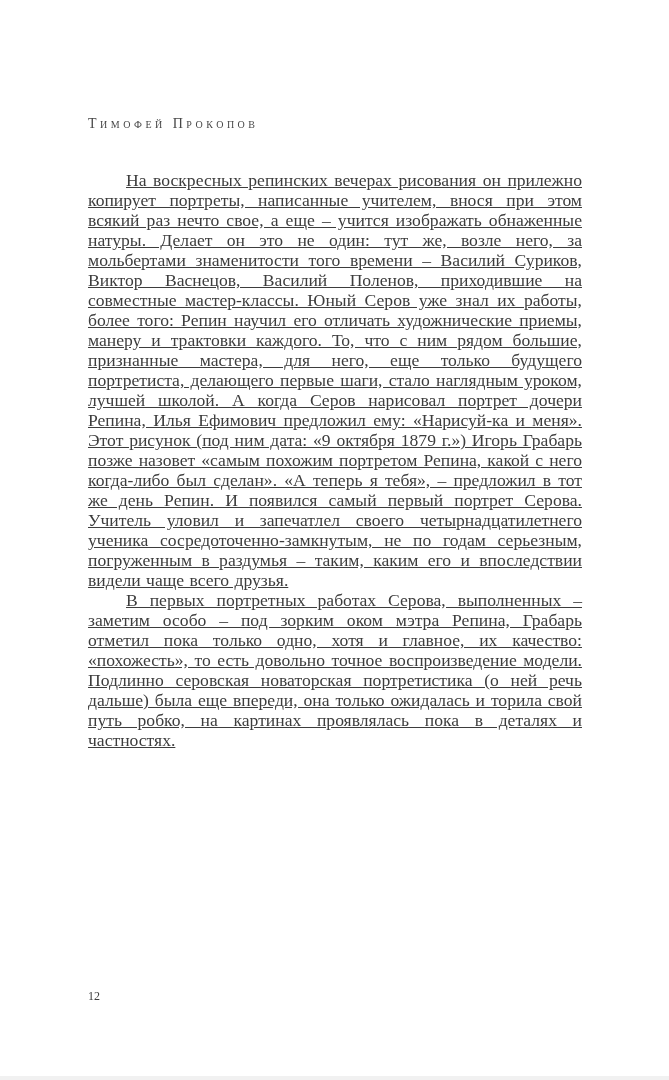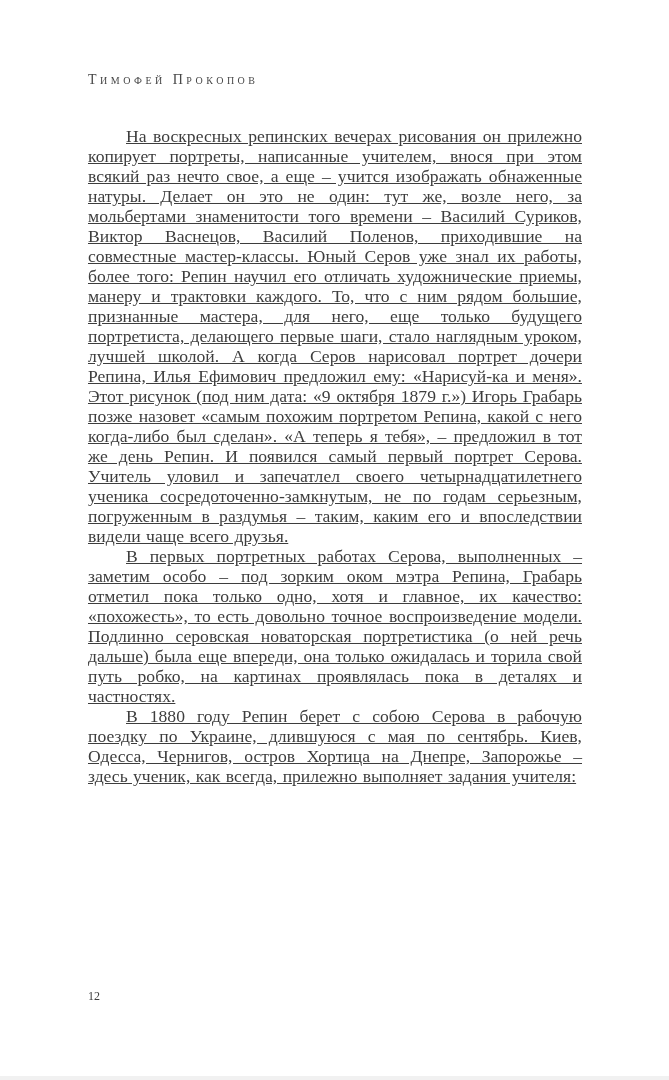--- a/index.html
+++ b/index.html
@@ -15,21 +15,21 @@
     color: #3d3d3d;
     overflow: hidden;
   }
   .page {
     position: absolute;
     top: 0; left: 0;
     width: 669px;
     height: 1080px;
     background: #ffffff;
     box-sizing: border-box;
-    padding: 72px 87px 0 88px;
+    padding: 116px 87px 0 88px;
   }
   .page::after {
     
     content: "";
     position: absolute;
     left: 0; bottom: 0;
     width: 100%;
     height: 4px;
     background: #f1f1f1;
   }
@@ -64,18 +64,17 @@
 </head>
 <body>
 
 <div class="page">
 
   <div class="running-header">Тимофей Прокопов</div>
 
   <div class="body-text">
     <p>На воскресных репинских вечерах рисования он прилежно копирует портреты, написанные учителем, внося при этом всякий раз нечто свое, а еще – учится изображать обнаженные натуры. Делает он это не один: тут же, возле него, за мольбертами знаменитости того времени – Василий Суриков, Виктор Васнецов, Василий Поленов, приходившие на совместные мастер-классы. Юный Серов уже знал их работы, более того: Репин научил его отличать художнические приемы, манеру и трактовки каждого. То, что с ним рядом большие, признанные мастера, для него, еще только будущего портретиста, делающего первые шаги, стало наглядным уроком, лучшей школой. А когда Серов нарисовал портрет дочери Репина, Илья Ефимович предложил ему: «Нарисуй-ка и меня». Этот рисунок (под ним дата: «9 октября 1879 г.») Игорь Грабарь позже назовет «самым похожим портретом Репина, какой с него когда-либо был сделан». «А теперь я тебя», – предложил в тот же день Репин. И появился самый первый портрет Серова. Учитель уловил и запечатлел своего четырнадцатилетнего ученика сосредоточенно-замкнутым, не по годам серьезным, погруженным в раздумья – таким, каким его и впоследствии видели чаще всего друзья.</p>
     <p>В первых портретных работах Серова, выполненных – заметим особо – под зорким оком мэтра Репина, Грабарь отметил пока только одно, хотя и главное, их качество: «похожесть», то есть довольно точное воспроизведение модели. Подлинно серовская новаторская портретистика (о ней речь дальше) была еще впереди, она только ожидалась и торила свой путь робко, на картинах проявлялась пока в деталях и частностях.</p>
-    <p>В 1880 году Репин берет с собою Серова в рабочую поездку по Украине, длившуюся с мая по сентябрь. Киев, Одесса, Чернигов, остров Хортица на Днепре, Запорожье – здесь ученик, как всегда, прилежно выполняет задания учителя:</p>
   </div>
 
   <div class="page-number">12</div>
 
 </div>
 
 </body></html>

